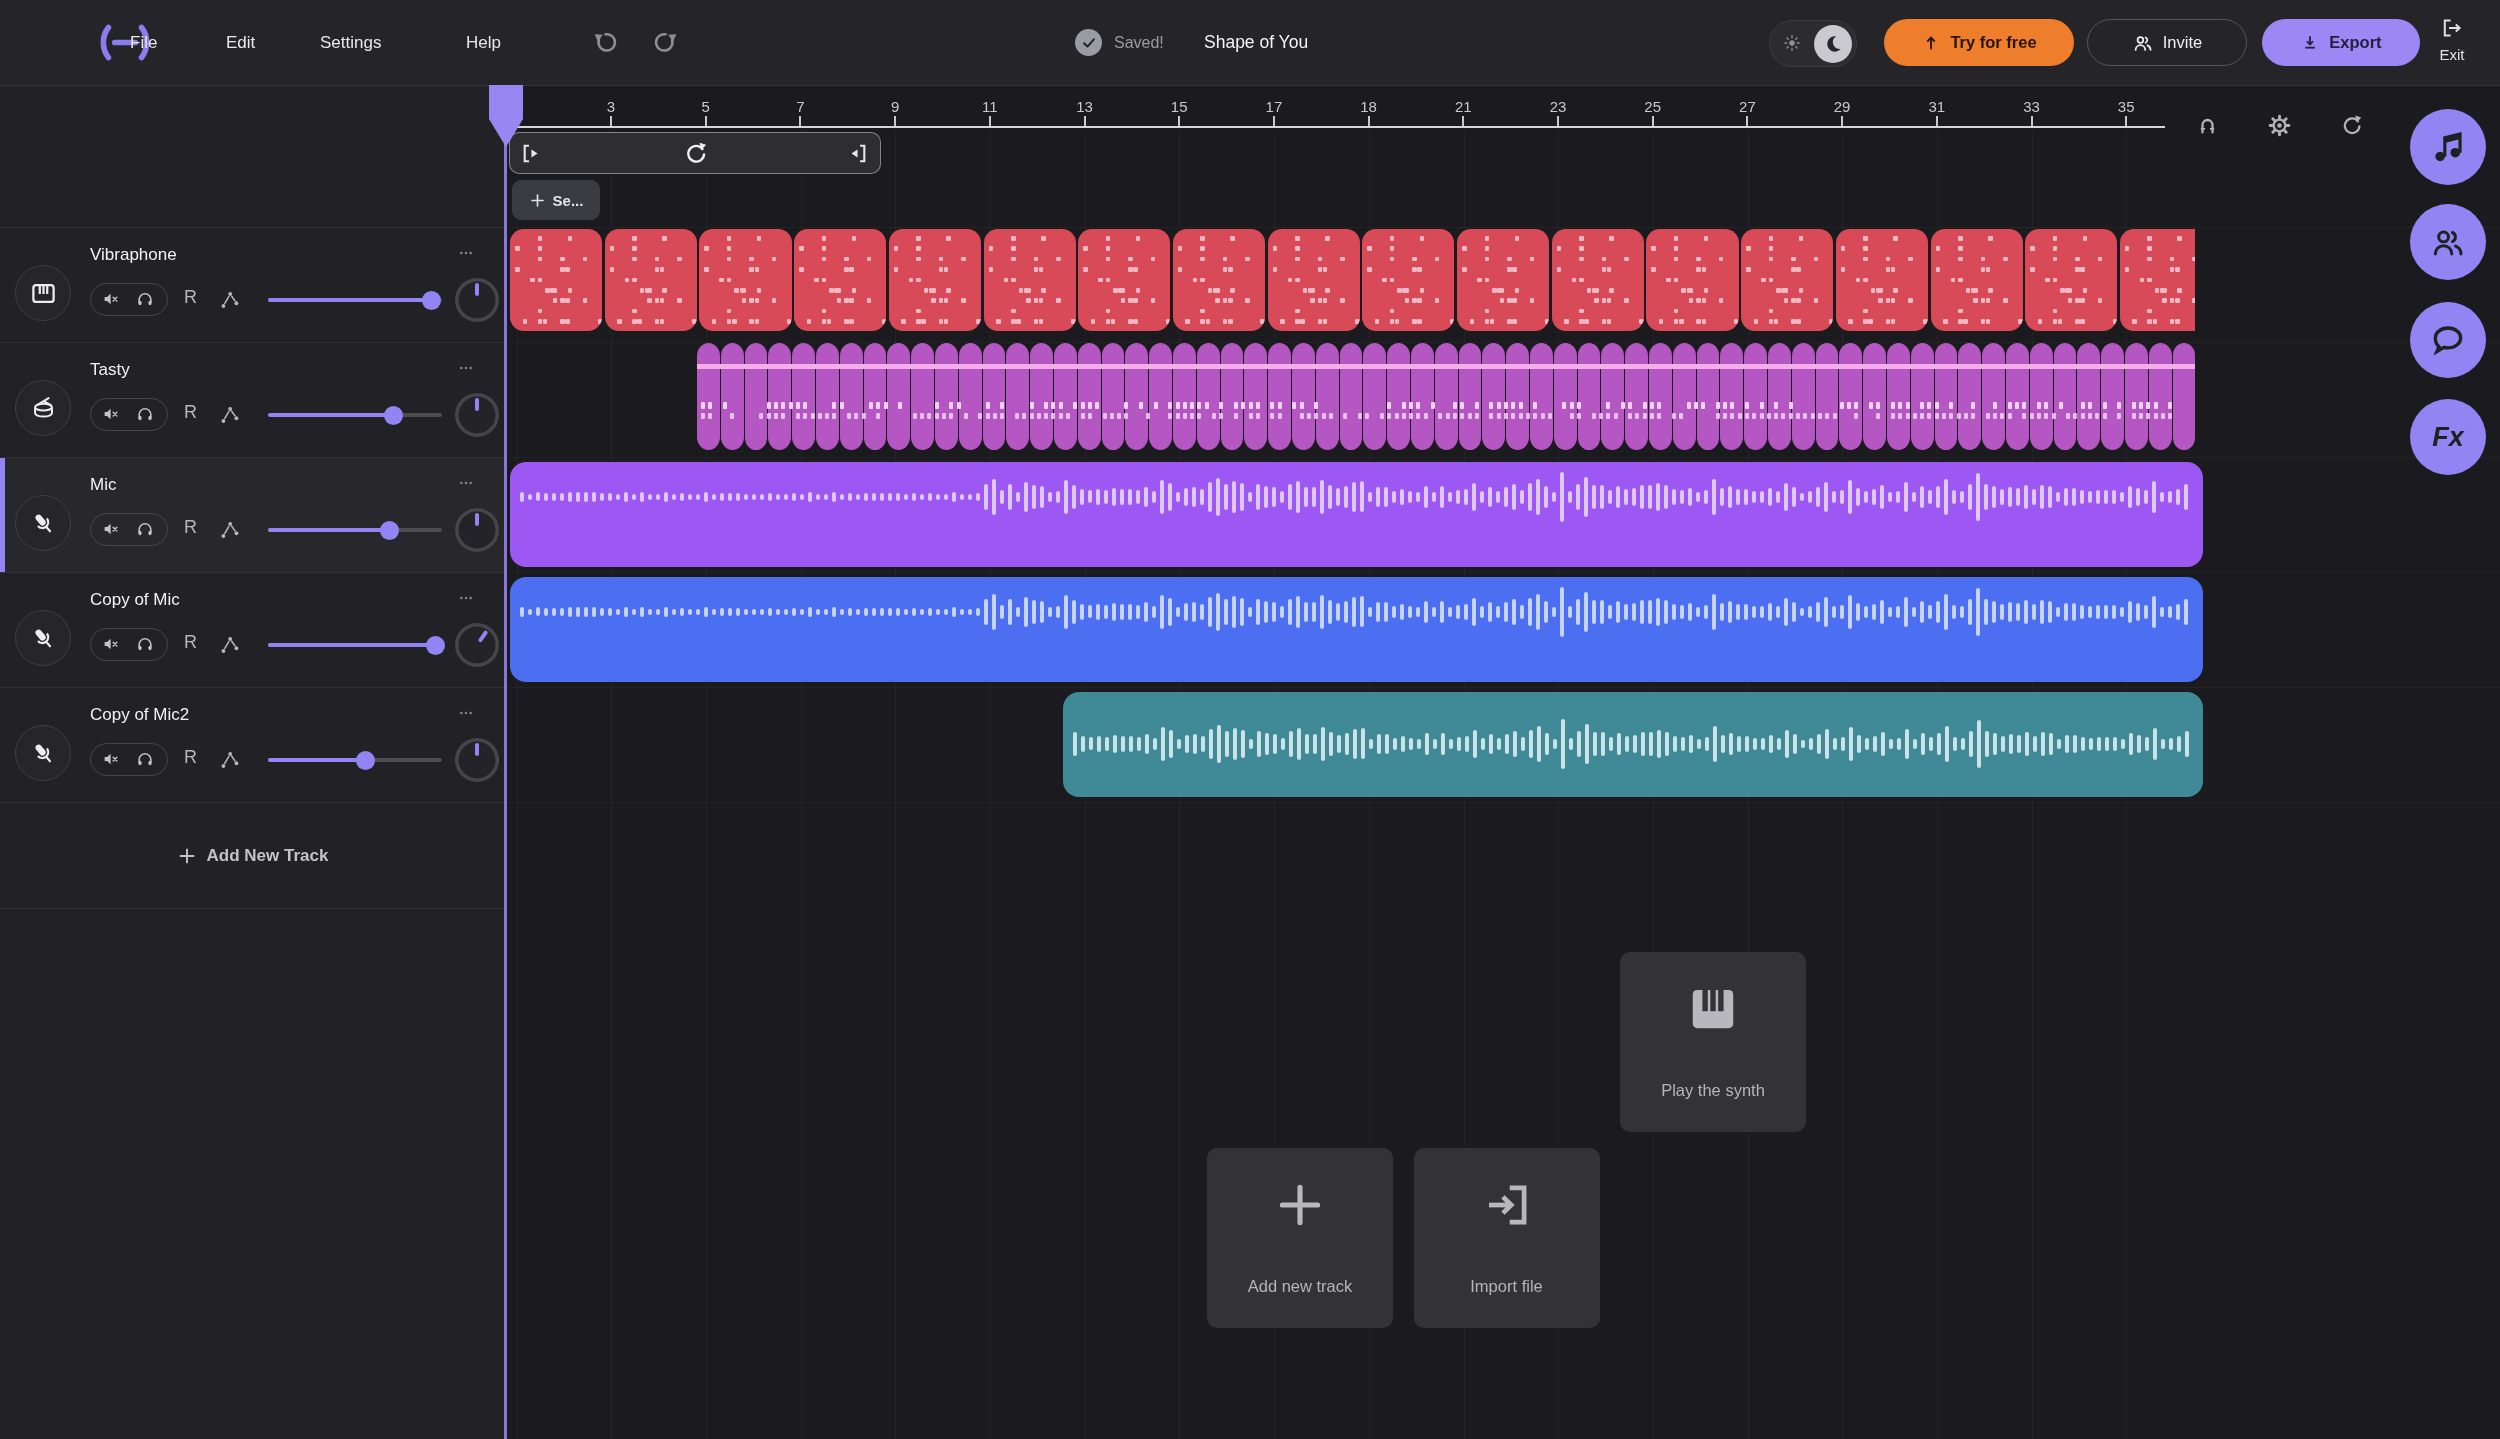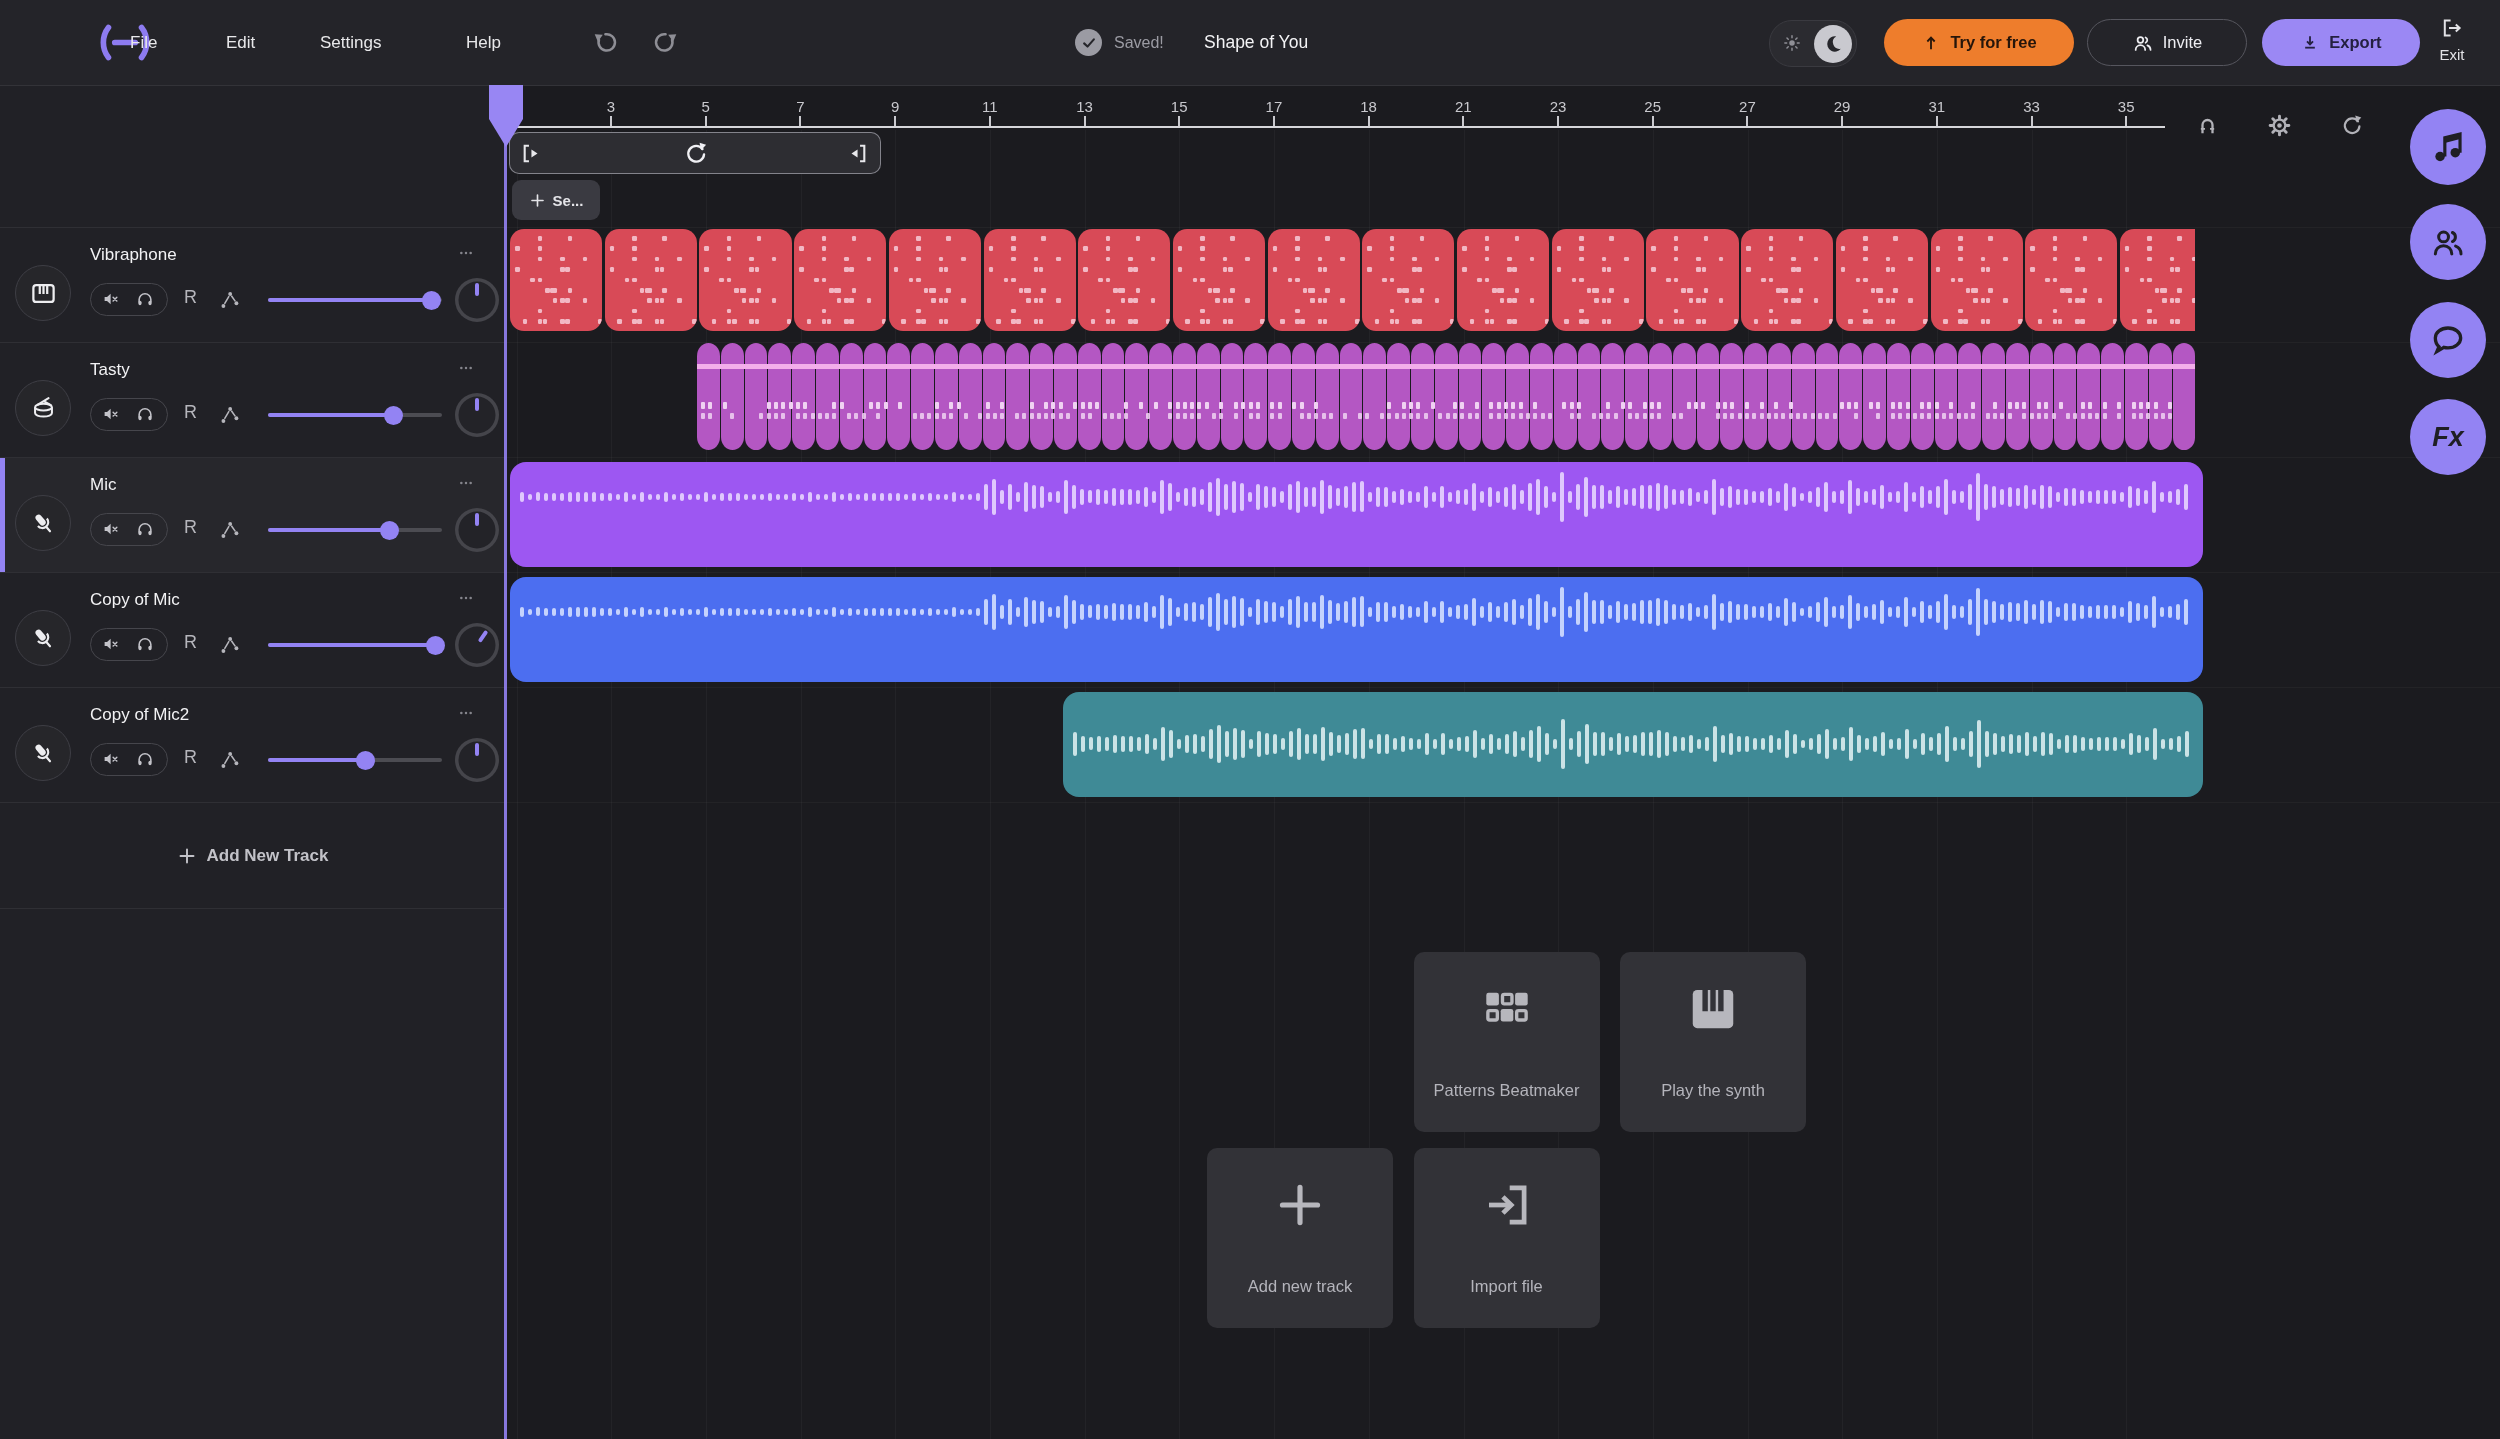--- a/index.html
+++ b/index.html
@@ -1906,35 +1906,20 @@
         <div style="position:absolute;left:1074px;top:43.45186765782147px;width:4px;height:17.096264684357074px;border-radius:2px;background:rgba(228,242,244,0.85);"></div>
         <div style="position:absolute;left:1082px;top:45.14280024760974px;width:4px;height:13.71439950478052px;border-radius:2px;background:rgba(228,242,244,0.85);"></div>
         <div style="position:absolute;left:1090px;top:36.256195081809466px;width:4px;height:31.487609836381065px;border-radius:2px;background:rgba(228,242,244,0.85);"></div>
         <div style="position:absolute;left:1098px;top:46.755364082353026px;width:4px;height:10.489271835293952px;border-radius:2px;background:rgba(228,242,244,0.85);"></div>
         <div style="position:absolute;left:1106px;top:45.7112793972256px;width:4px;height:12.577441205548793px;border-radius:2px;background:rgba(228,242,244,0.85);"></div>
         <div style="position:absolute;left:1114px;top:44.07630746511051px;width:4px;height:15.847385069778975px;border-radius:2px;background:rgba(228,242,244,0.85);"></div>
         <div style="position:absolute;left:1122px;top:38.83857642951849px;width:4px;height:26.322847140963024px;border-radius:2px;background:rgba(228,242,244,0.85);"></div>
       </div>
       <div style="position: absolute; left: 504px; top: 140px; width: 2.5px; height: 1299px; background: rgba(148, 130, 242, 0.9); z-index: 55;"></div>
       <div style="position: absolute; left: 489px; top: 85px; width: 34px; height: 62px; background: rgb(152, 134, 243); clip-path: polygon(0px 0px, 100% 0px, 100% 55%, 50% 100%, 0px 55%); z-index: 60; cursor: grab;"></div>
-      <div style="position: absolute; left: 1413.5px; top: 952px; width: 186px; height: 180px; border-radius: 10px; background: rgb(50, 50, 55); cursor: pointer; z-index: 8;">
-        <div style="position: absolute; left: 0px; top: 22px; width: 186px; height: 70px; display: flex; align-items: center; justify-content: center;">
-          <svg width="54" height="54" viewBox="0 0 24 24" style="color:#b7b7bd;display:block;">
-            <g transform="translate(0,2.2)">
-              <rect x="2.8" y="2.6" width="5.6" height="5.6" rx="1" fill="currentColor"></rect>
-              <rect x="10" y="3.3" width="4.2" height="4.2" rx="0.8" fill="none" stroke="currentColor" stroke-width="1.5"></rect>
-              <rect x="15.6" y="2.6" width="5.6" height="5.6" rx="1" fill="currentColor"></rect>
-              <rect x="3.5" y="10.5" width="4.2" height="4.2" rx="0.8" fill="none" stroke="currentColor" stroke-width="1.5"></rect>
-              <rect x="9.2" y="9.8" width="5.6" height="5.6" rx="1" fill="currentColor"></rect>
-              <rect x="16.3" y="10.5" width="4.2" height="4.2" rx="0.8" fill="none" stroke="currentColor" stroke-width="1.5"></rect>
-            </g>
-          </svg>
-        </div>
-        <div style="position: absolute; left: 18px; bottom: 18px; width: 150px; height: 46px; display: flex; align-items: center; justify-content: center; text-align: center; font-size: 16.5px; line-height: 1.32; color: rgb(180, 180, 187);">Patterns Beatmaker</div>
-      </div>
       <div style="position: absolute; left: 1620px; top: 952px; width: 186px; height: 180px; border-radius: 10px; background: rgb(50, 50, 55); cursor: pointer; z-index: 8;">
         <div style="position: absolute; left: 0px; top: 22px; width: 186px; height: 70px; display: flex; align-items: center; justify-content: center;">
           <svg width="54" height="54" viewBox="0 0 24 24" style="color:#b7b7bd;display:block;">
             <rect x="3" y="3.5" width="18" height="17" rx="2" fill="currentColor"></rect>
             <path d="M8.5,3.5 V13 M12,3.5 V13 M15.5,3.5 V13" stroke="#333338" stroke-width="2.4"></path>
           </svg>
         </div>
         <div style="position: absolute; left: 18px; bottom: 18px; width: 150px; height: 46px; display: flex; align-items: center; justify-content: center; text-align: center; font-size: 16.5px; line-height: 1.32; color: rgb(180, 180, 187);">Play the synth</div>
       </div>
       <div style="position: absolute; left: 1207px; top: 1148px; width: 186px; height: 180px; border-radius: 10px; background: rgb(50, 50, 55); cursor: pointer; z-index: 8;">

